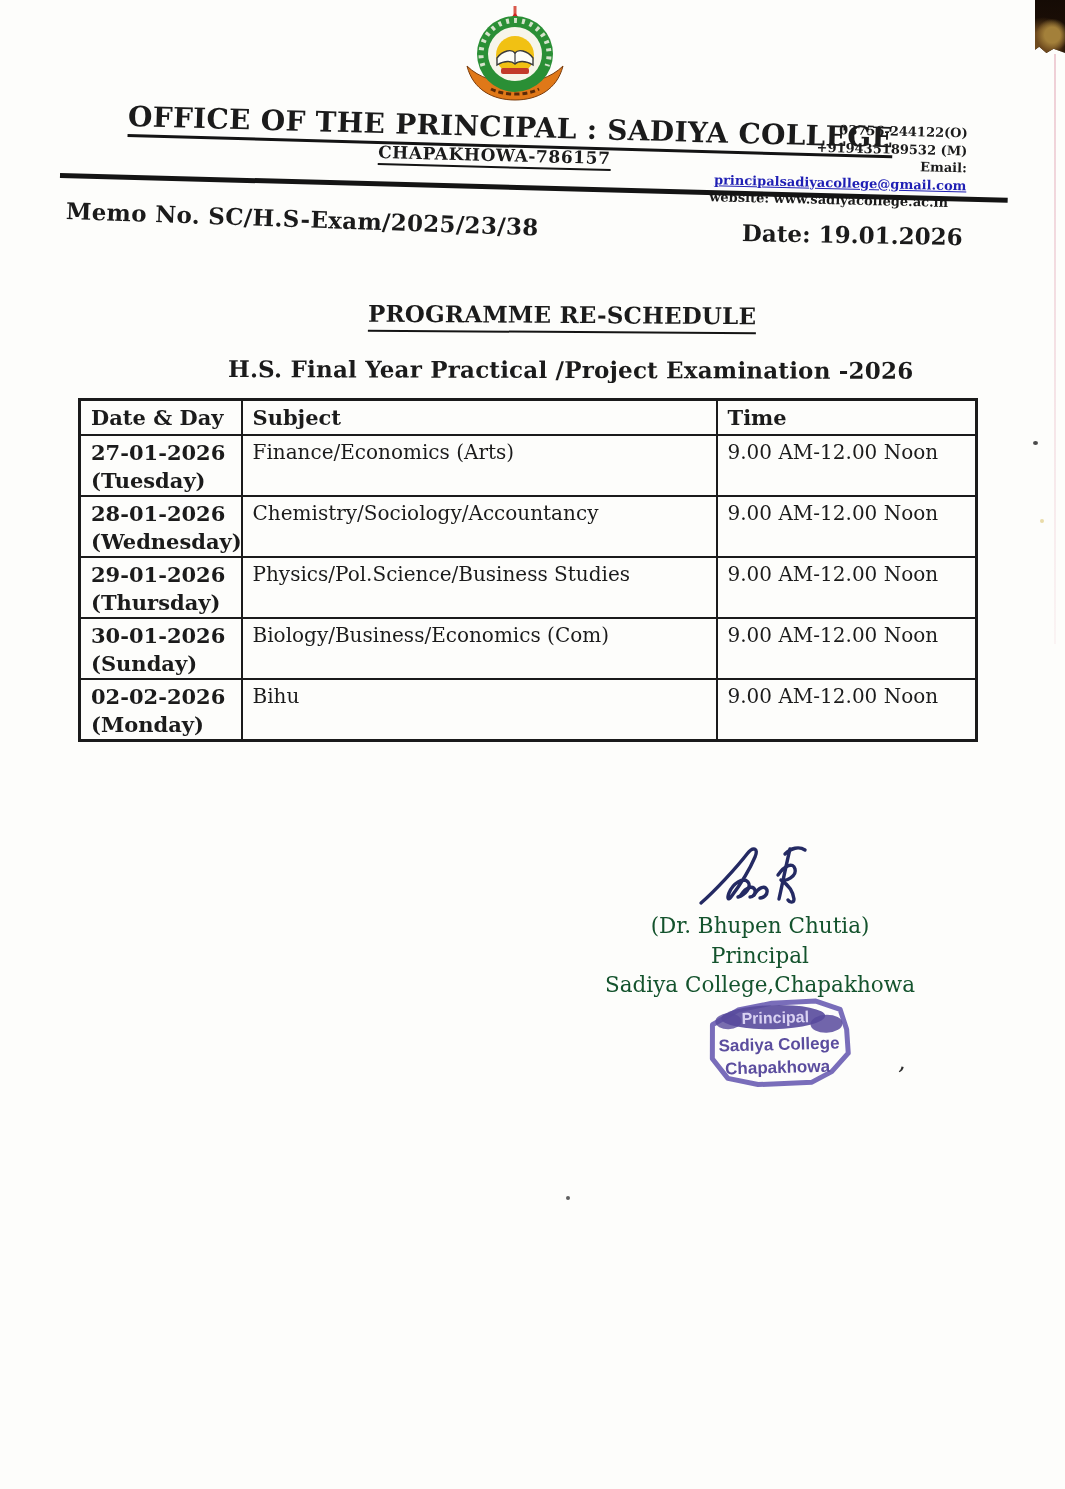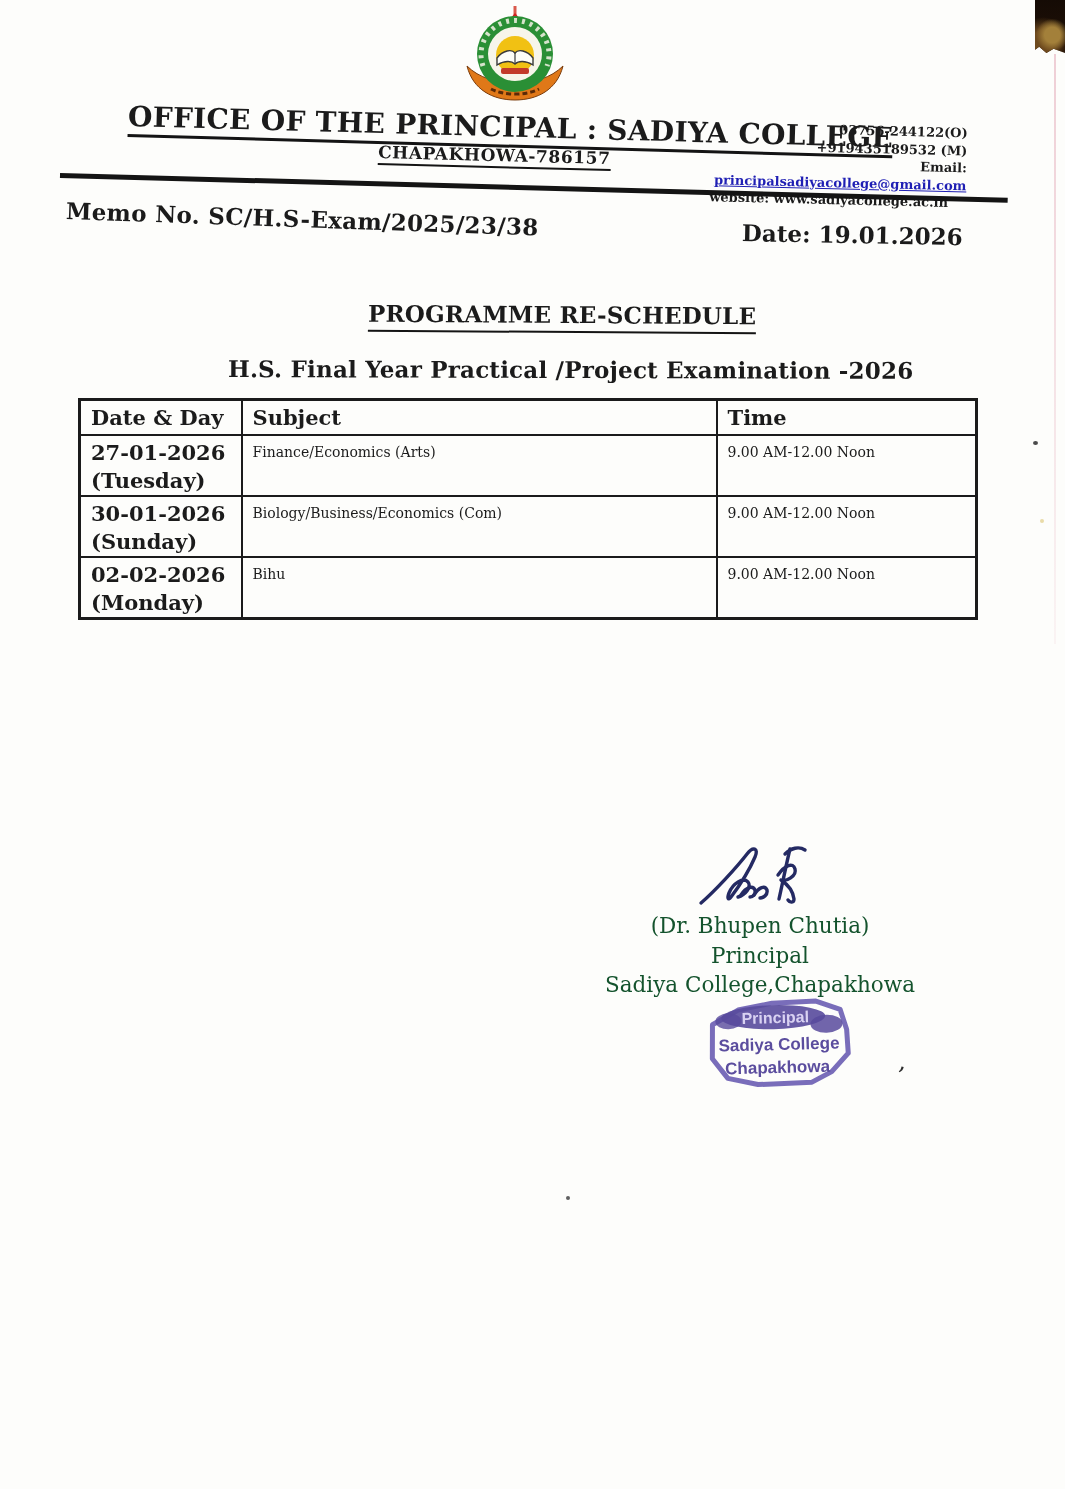--- a/index.html
+++ b/index.html
@@ -77,21 +77,21 @@
   }
   .sched-table th,.sched-table td{
     border:2.5px solid #1b1b1b;vertical-align:top;
     padding:3px 8px 0 10px;overflow:hidden;
   }
   .sched-table{border:3px solid #1b1b1b;}
   .sched-table thead tr{height:35px;}
   .sched-table tbody tr{height:59px;}
   .sched-table th{font-size:21px;font-weight:bold;text-align:left;padding-top:4px;}
   .cell-date{font-size:21px;font-weight:bold;line-height:28px;margin-top:20px;}
-  .cell-subject,.cell-time{font-size:14px;line-height:26px;padding-top:5px;}
+  .cell-subject,.cell-time{font-size:20px;line-height:26px;padding-top:5px;}
   .cell-center{text-align:left;}
   
   .signature-svg{position:absolute;left:693px;top:845px;width:130px;height:70px;}
   .sig-block{
     position:absolute;left:590px;top:911px;width:340px;text-align:center;
     font-size:21.5px;line-height:29.5px;color:#14532d;
   }
   .stamp{position:absolute;left:699px;top:997px;width:160px;height:95px;transform:rotate(-1.5deg);}
 </style>
 </head>
@@ -159,20 +159,36 @@
       <tr>
         <td class="cell-date">
           <div>27-01-2026</div>
           <div>(Tuesday)</div>
         </td>
         <td class="cell-subject">Finance/Economics (Arts)</td>
         <td class="cell-time">9.00 AM-12.00 Noon</td>
       </tr>
       <tr>
         <td class="cell-date">
+          <div>28-01-2026</div>
+          <div>(Wednesday)</div>
+        </td>
+        <td class="cell-subject">Chemistry/Sociology/Accountancy</td>
+        <td class="cell-time">9.00 AM-12.00 Noon</td>
+      </tr>
+      <tr>
+        <td class="cell-date">
+          <div>29-01-2026</div>
+          <div>(Thursday)</div>
+        </td>
+        <td class="cell-subject">Physics/Pol.Science/Business Studies</td>
+        <td class="cell-time">9.00 AM-12.00 Noon</td>
+      </tr>
+      <tr>
+        <td class="cell-date">
           <div>30-01-2026</div>
           <div>(Sunday)</div>
         </td>
         <td class="cell-subject">Biology/Business/Economics (Com)</td>
         <td class="cell-time">9.00 AM-12.00 Noon</td>
       </tr>
       <tr>
         <td class="cell-date">
           <div>02-02-2026</div>
           <div>(Monday)</div>

